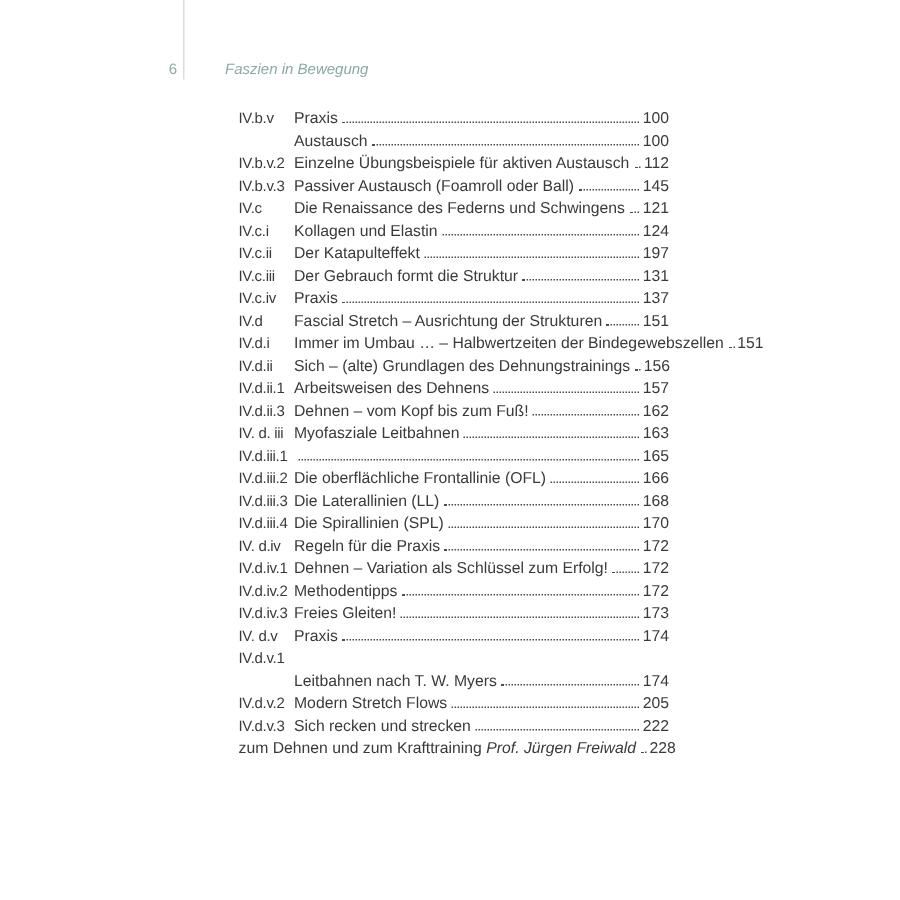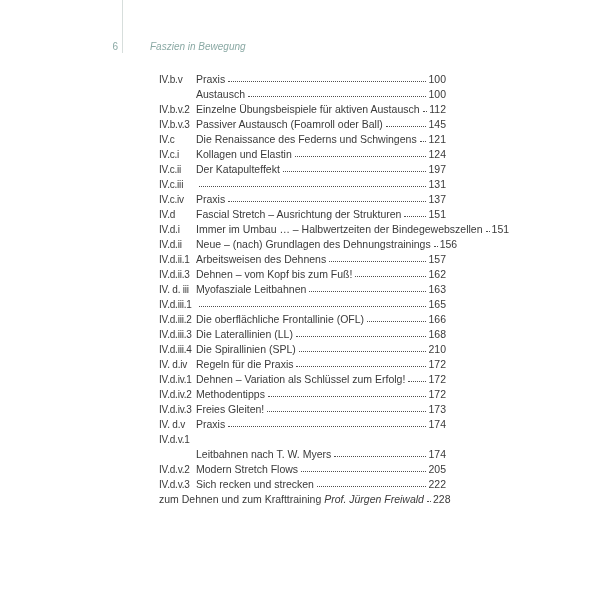--- a/index.html
+++ b/index.html
@@ -95,20 +95,21 @@
       <span class="page-num">124</span>
     </div>
     <div class="row">
       <span class="code">IV.c.ii</span>
       <span class="title">Der Katapulteffekt</span>
       <span class="leader"></span>
       <span class="page-num">197</span>
     </div>
     <div class="row">
       <span class="code">IV.c.iii</span>
+      <span class="title">Der Gebrauch formt die Struktur</span>
       <span class="leader"></span>
       <span class="page-num">131</span>
     </div>
     <div class="row">
       <span class="code">IV.c.iv</span>
       <span class="title">Praxis</span>
       <span class="leader"></span>
       <span class="page-num">137</span>
     </div>
     <div class="row">
@@ -118,21 +119,21 @@
       <span class="page-num">151</span>
     </div>
     <div class="row">
       <span class="code">IV.d.i</span>
       <span class="title">Immer im Umbau … – Halbwertzeiten der Bindegewebszellen</span>
       <span class="leader"></span>
       <span class="page-num">151</span>
     </div>
     <div class="row">
       <span class="code">IV.d.ii</span>
-      <span class="title">Neue – (nach) Grundlagen des Dehnungstrainings</span>
+      <span class="title">Sich – (alte) Grundlagen des Dehnungstrainings</span>
       <span class="leader"></span>
       <span class="page-num">156</span>
     </div>
     <div class="row">
       <span class="code">IV.d.ii.1</span>
       <span class="title">Arbeitsweisen des Dehnens</span>
       <span class="leader"></span>
       <span class="page-num">157</span>
     </div>
     <div class="row">
@@ -161,21 +162,21 @@
     <div class="row">
       <span class="code">IV.d.iii.3</span>
       <span class="title">Die Laterallinien (LL)</span>
       <span class="leader"></span>
       <span class="page-num">168</span>
     </div>
     <div class="row">
       <span class="code">IV.d.iii.4</span>
       <span class="title">Die Spirallinien (SPL)</span>
       <span class="leader"></span>
-      <span class="page-num">210</span>
+      <span class="page-num">170</span>
     </div>
     <div class="row">
       <span class="code">IV. d.iv</span>
       <span class="title">Regeln für die Praxis</span>
       <span class="leader"></span>
       <span class="page-num">172</span>
     </div>
     <div class="row">
       <span class="code">IV.d.iv.1</span>
       <span class="title">Dehnen – Variation als Schlüssel zum Erfolg!</span>

